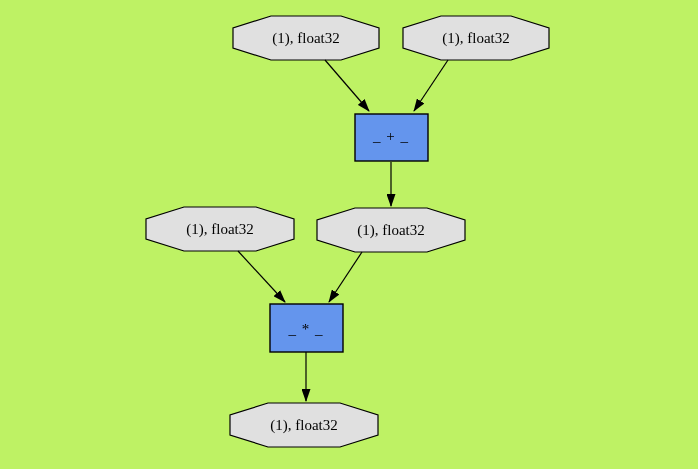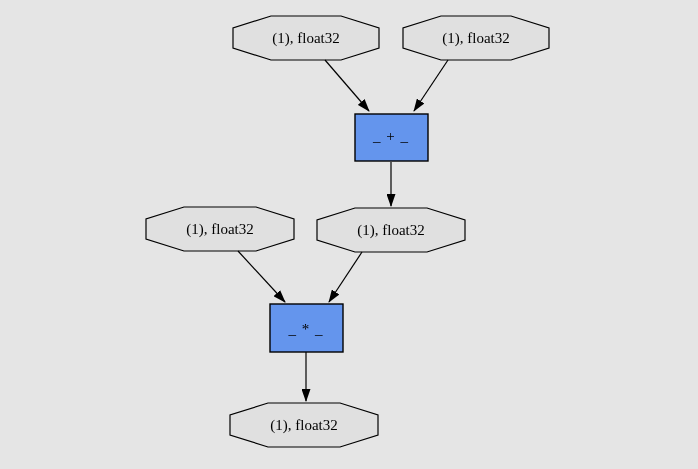--- a/index.html
+++ b/index.html
@@ -4,21 +4,21 @@
 <style>
   html, body {
     margin: 0;
     padding: 0;
     background: #ffffff;
   }
   .canvas {
     position: relative;
     width: 698px;
     height: 469px;
-    background: #e5e5e5;
+    background: #bef264;
     overflow: hidden;
   }
   svg {
     display: block;
   }
   .node-shape {
     stroke: #000000;
     stroke-width: 1.2;
   }
   .fn-shape {

